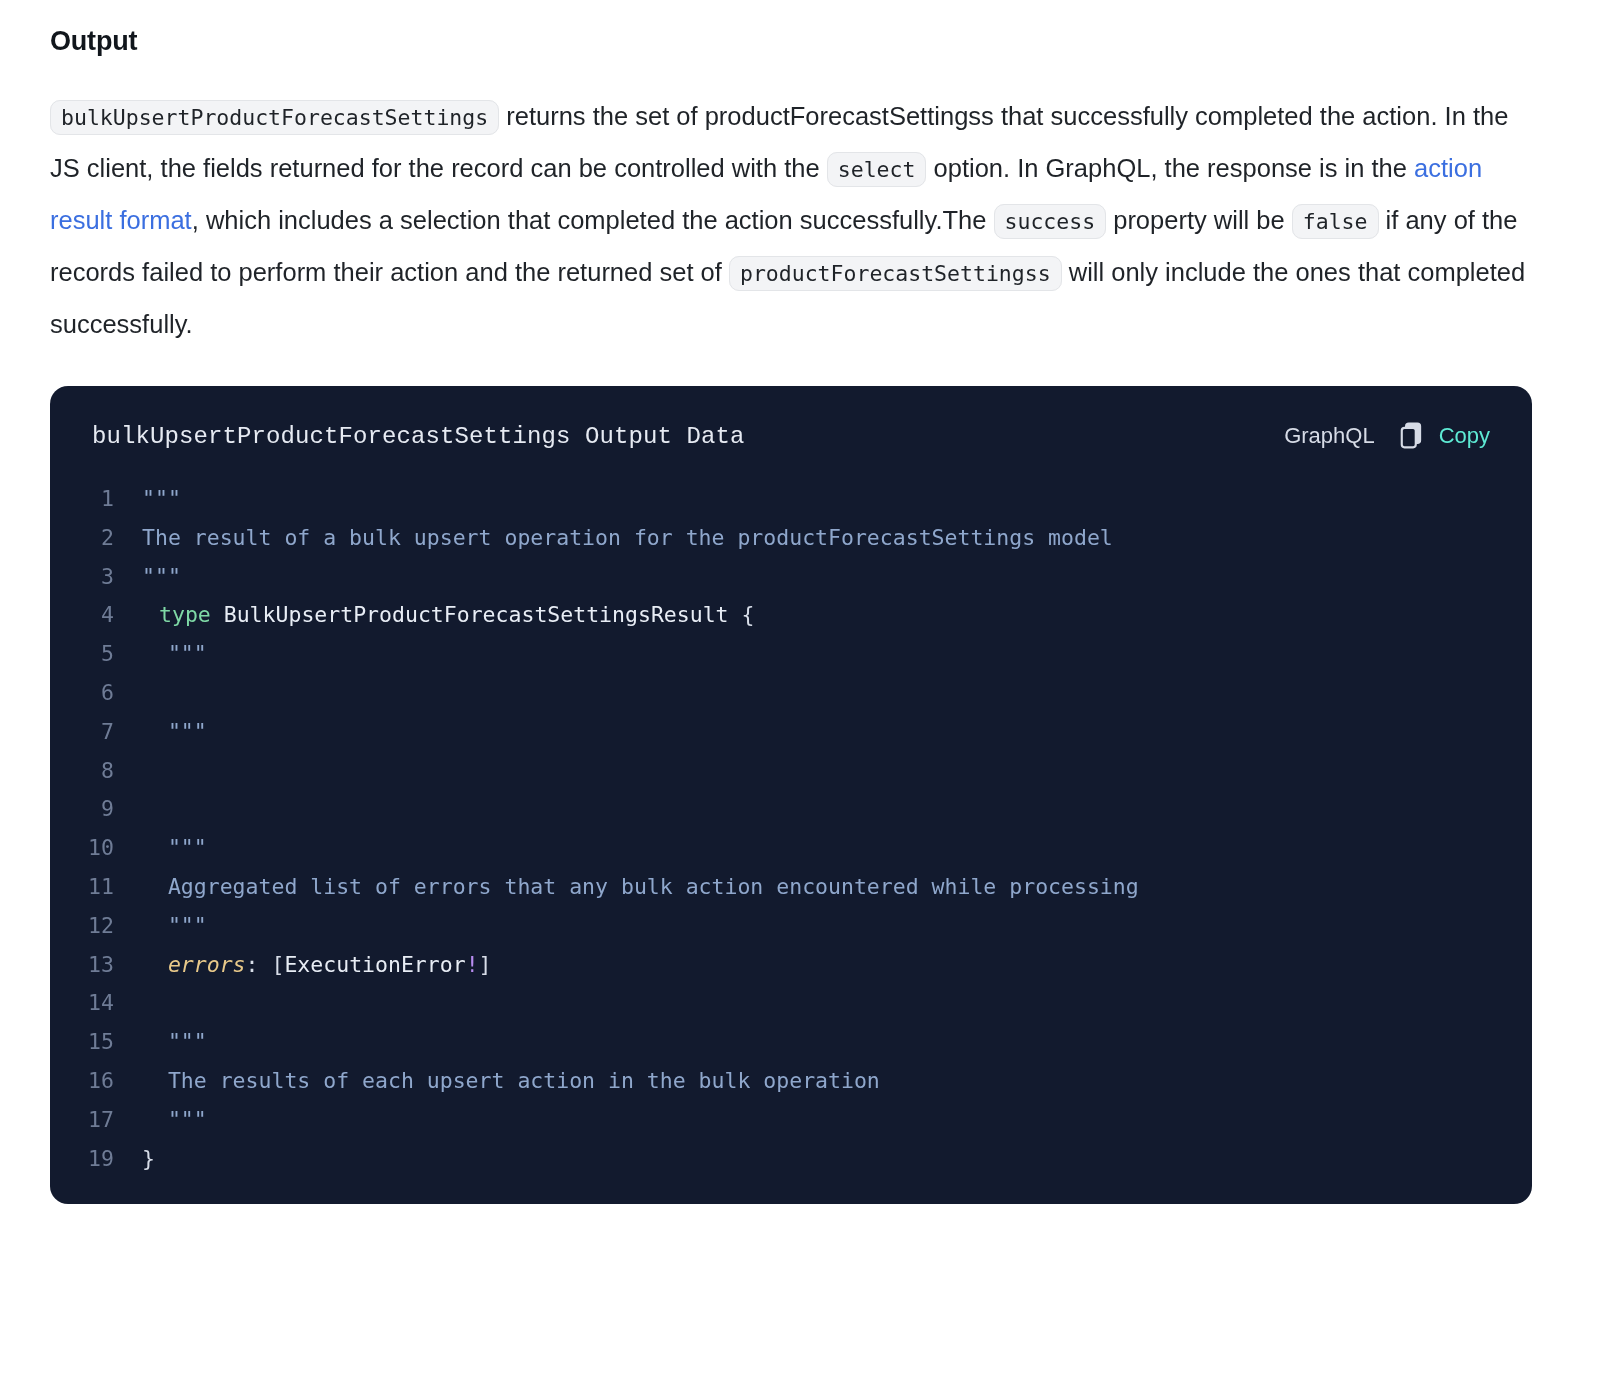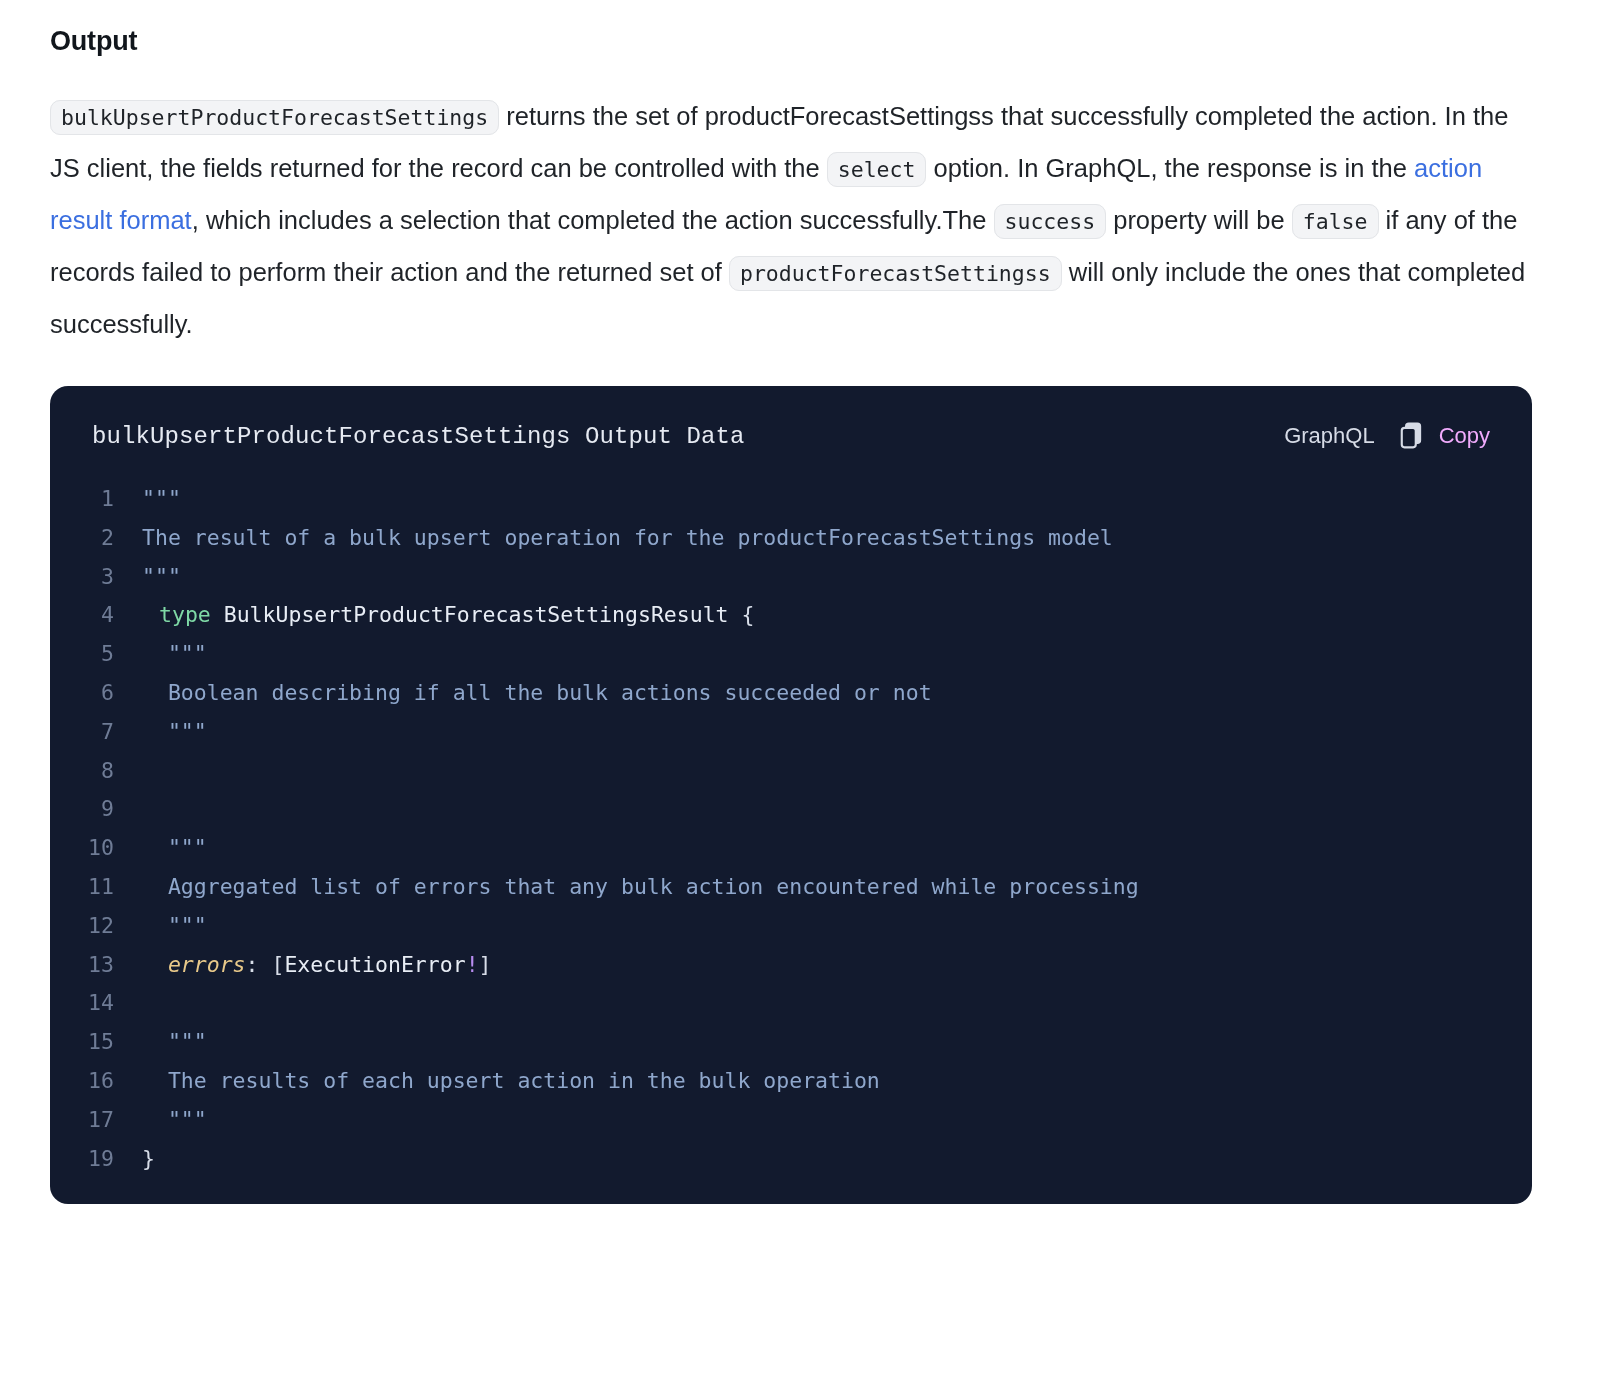--- a/index.html
+++ b/index.html
@@ -76,21 +76,21 @@
     color: #d6dbe6;
     font-size: 22px;
     text-align: right;
   }
   .copy-btn {
     display: flex;
     align-items: center;
     gap: 14px;
     background: transparent;
     border: 0;
-    color: #f0abfc;
+    color: #5eead4;
     font-size: 22px;
     font-family: "Liberation Sans", sans-serif;
     cursor: pointer;
     padding: 2px 2px;
   }
   .copy-btn svg { display: block; }
 
   .code-body {
     padding: 10px 0 0 0;
     font-family: "DejaVu Sans Mono", "Liberation Mono", monospace;
@@ -147,21 +147,21 @@
           <span>Copy</span>
         </button>
       </div>
     </div>
     <div class="code-body" id="code-body">
         <div class="code-line"><span class="ln">1</span><span class="lc"><span class="tok-str">"""</span></span></div>
         <div class="code-line"><span class="ln">2</span><span class="lc"><span class="tok-doc">The result of a bulk upsert operation for the productForecastSettings model</span></span></div>
         <div class="code-line"><span class="ln">3</span><span class="lc"><span class="tok-str">"""</span></span></div>
         <div class="code-line"><span class="ln">4</span><span class="lc"><span class="tok-kw">type </span><span class="tok-type">BulkUpsertProductForecastSettingsResult</span><span class="tok-brace"> {</span></span></div>
         <div class="code-line"><span class="ln">5</span><span class="lc"><span class="tok-str">  """</span></span></div>
-        <div class="code-line"><span class="ln">6</span><span class="lc"><span class="tok-doc">  Boolean describing if all the bulk actions succeeded or not</span></span></div>
+        <div class="code-line"><span class="ln">6</span></div>
         <div class="code-line"><span class="ln">7</span><span class="lc"><span class="tok-str">  """</span></span></div>
         <div class="code-line"><span class="ln">8</span></div>
         <div class="code-line"><span class="ln">9</span><span class="lc"><span class="lc"></span></span></div>
         <div class="code-line"><span class="ln">10</span><span class="lc"><span class="tok-str">  """</span></span></div>
         <div class="code-line"><span class="ln">11</span><span class="lc"><span class="tok-doc">  Aggregated list of errors that any bulk action encountered while processing</span></span></div>
         <div class="code-line"><span class="ln">12</span><span class="lc"><span class="tok-str">  """</span></span></div>
         <div class="code-line"><span class="ln">13</span><span class="lc"><span class="tok-field">  errors</span><span class="tok-punc">: </span><span class="tok-brace">[</span><span class="tok-type">ExecutionError</span><span class="tok-bang">!</span><span class="tok-brace">]</span></span></div>
         <div class="code-line"><span class="ln">14</span><span class="lc"><span class="lc"></span></span></div>
         <div class="code-line"><span class="ln">15</span><span class="lc"><span class="tok-str">  """</span></span></div>
         <div class="code-line"><span class="ln">16</span><span class="lc"><span class="tok-doc">  The results of each upsert action in the bulk operation</span></span></div>

